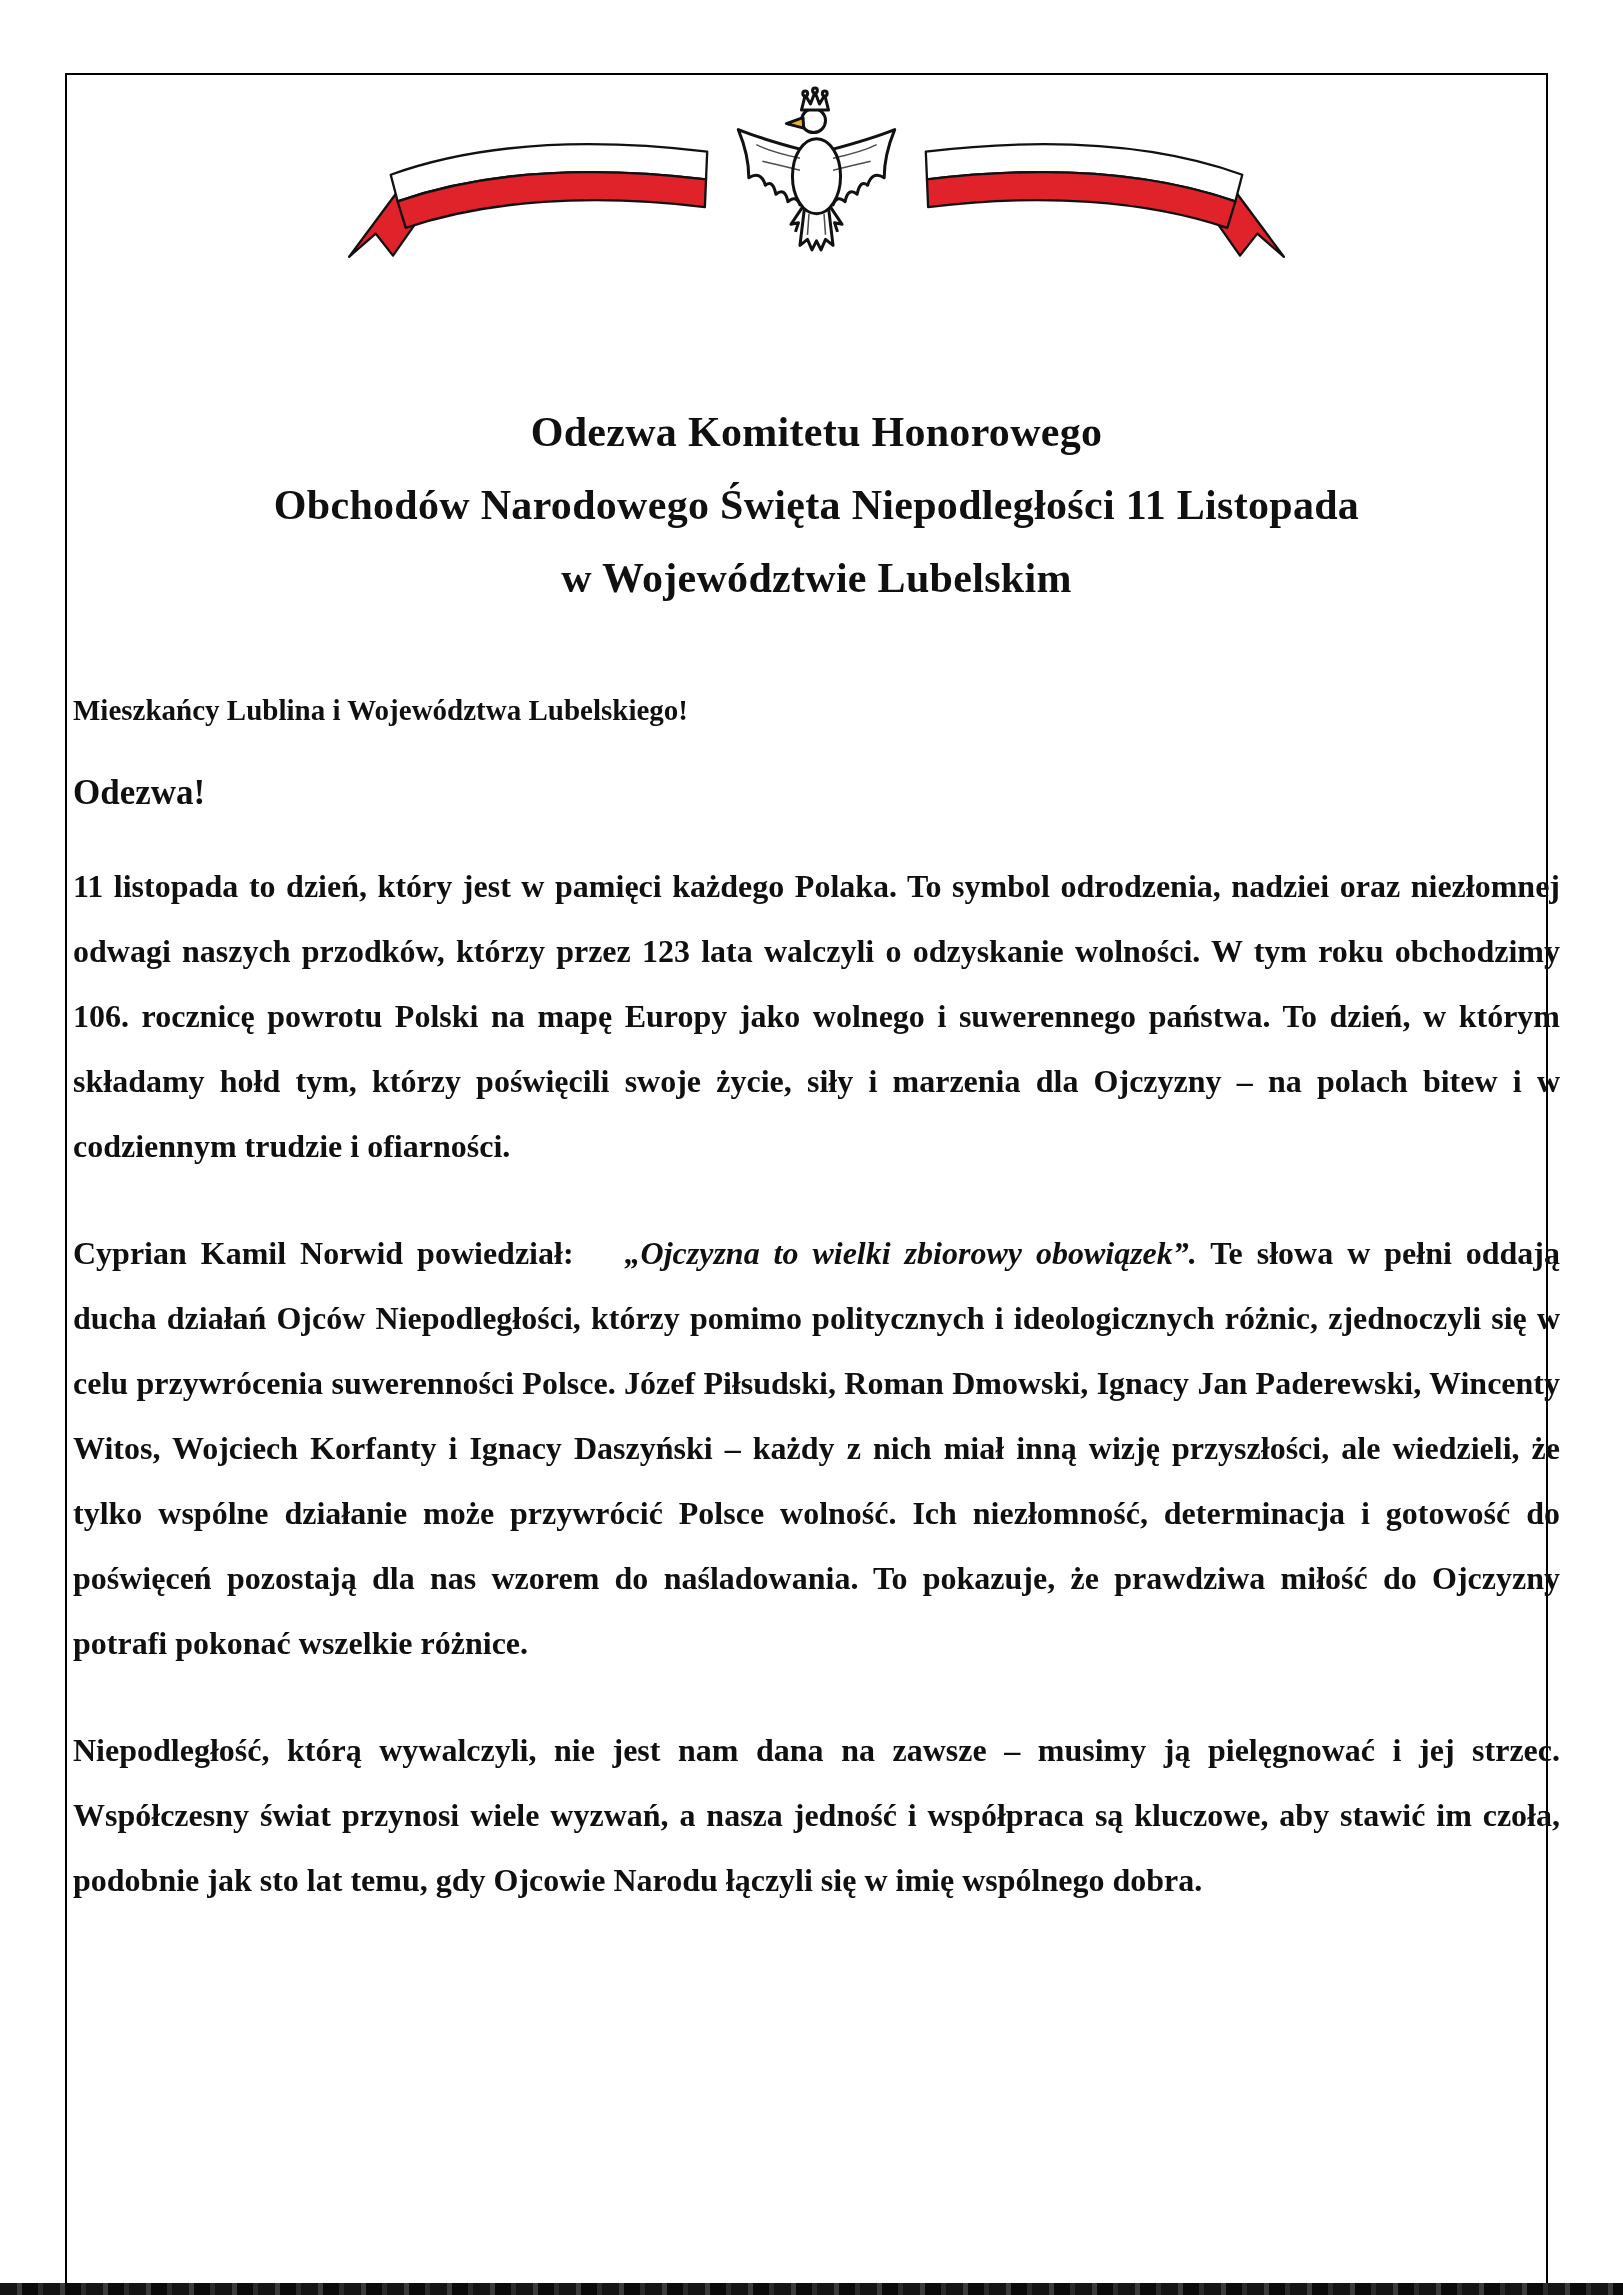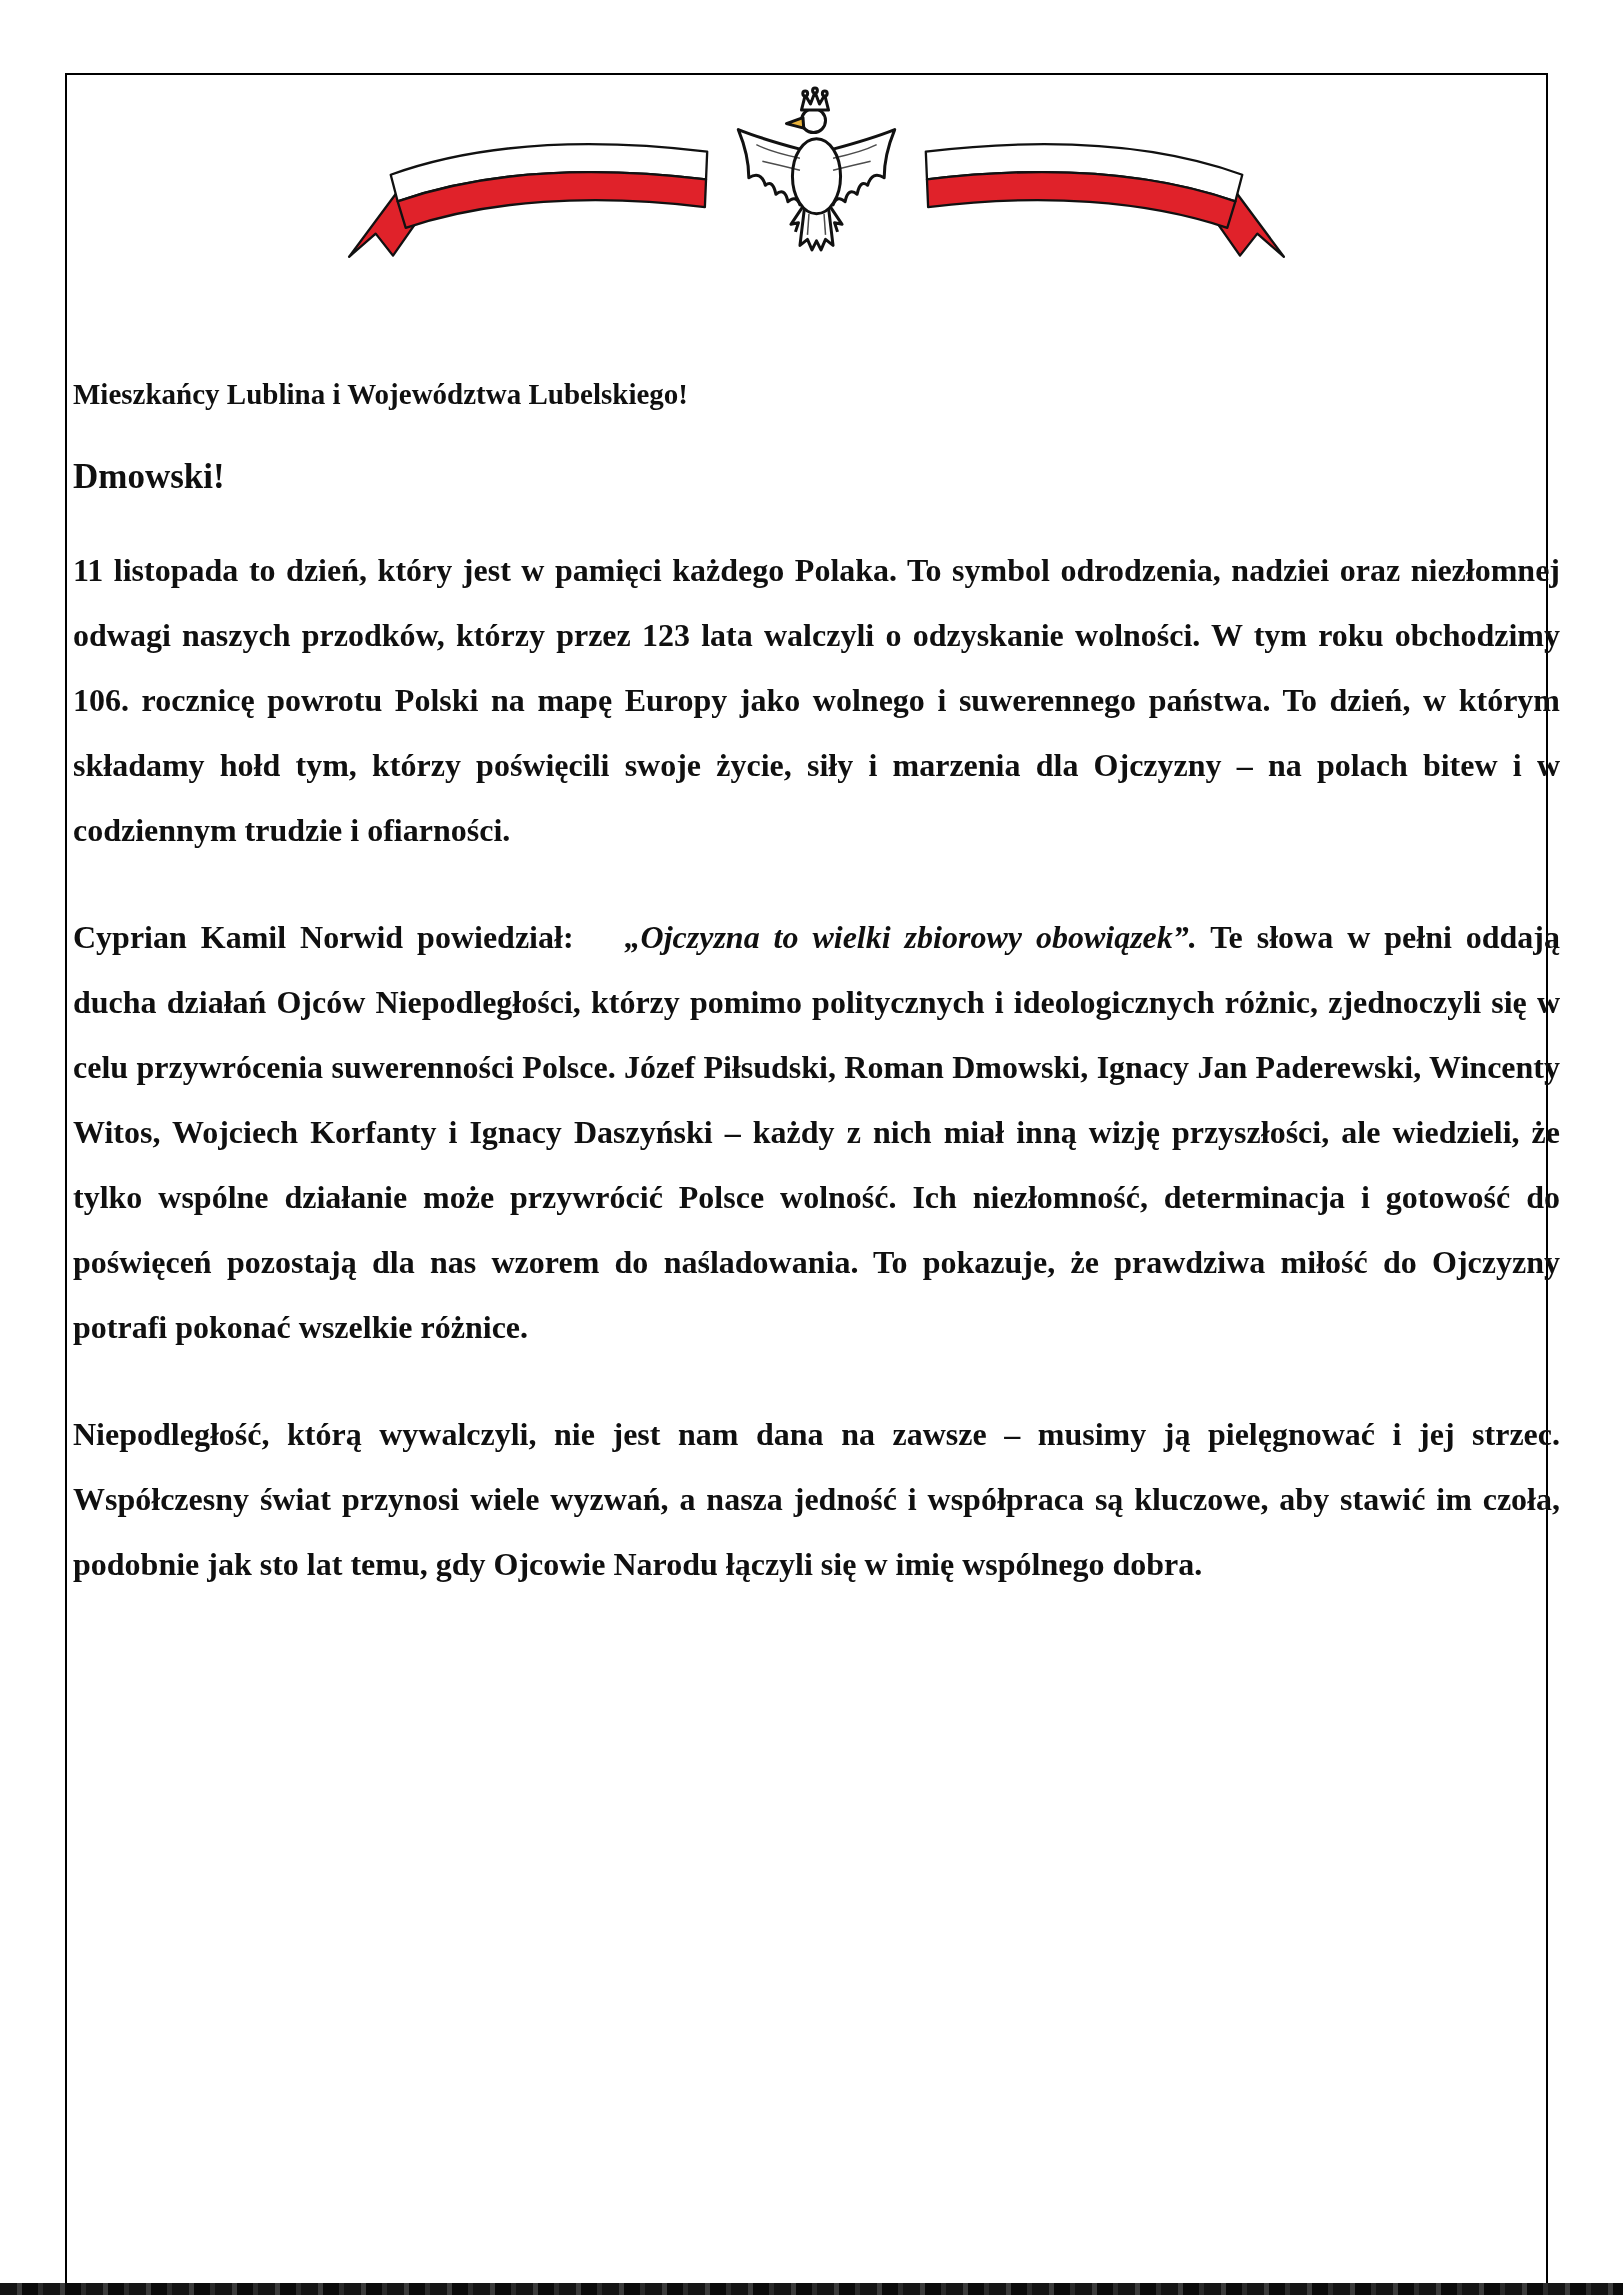--- a/index.html
+++ b/index.html
@@ -142,24 +142,29 @@
       <div class="ribbon mirrored">
         <svg width="370" height="149" viewBox="0 0 640 258" aria-hidden="true">
           <path d="M110,110 L12,242 L58,202 L88,240 L158,140 Z" fill="#e0222a" stroke="#111111" stroke-width="4" stroke-linejoin="round"></path>
           <path d="M84,100 C 240,44 430,36 632,60 L630,108 C 430,84 246,94 96,146 Z" fill="#ffffff" stroke="#111111" stroke-width="4" stroke-linejoin="round"></path>
           <path d="M96,146 C 246,94 430,84 630,108 L628,156 C 432,132 252,144 110,192 Z" fill="#e0222a" stroke="#111111" stroke-width="4" stroke-linejoin="round"></path>
         </svg>
       </div>
 
     </div>
 
+    <div class="title-block">
+      <div>Odezwa Komitetu Honorowego</div>
+      <div>Obchodów Narodowego Święta Niepodległości 11 Listopada</div>
+      <div>w Województwie Lubelskim</div>
+    </div>
 
     <div class="salutation">Mieszkańcy Lublina i Województwa Lubelskiego!</div>
 
-    <div class="salutation-2">Dmowski!</div>
+    <div class="salutation-2">Odezwa!</div>
 
     <p class="para">11 listopada to dzień, który jest w pamięci każdego Polaka. To symbol odrodzenia, nadziei oraz niezłomnej odwagi naszych przodków, którzy przez 123 lata walczyli o odzyskanie wolności. W tym roku obchodzimy 106. rocznicę powrotu Polski na mapę Europy jako wolnego i suwerennego państwa. To dzień, w którym składamy hołd tym, którzy poświęcili swoje życie, siły i marzenia dla Ojczyzny – na polach bitew i w codziennym trudzie i ofiarności.</p>
 
     <p class="para"><span>Cyprian Kamil Norwid powiedział: </span><span class="quote-italic">„Ojczyzna to wielki zbiorowy obowiązek”.</span><span> Te słowa w pełni oddają ducha działań Ojców Niepodległości, którzy pomimo politycznych i ideologicznych różnic, zjednoczyli się w celu przywrócenia suwerenności Polsce. Józef Piłsudski, Roman Dmowski, Ignacy Jan Paderewski, Wincenty Witos, Wojciech Korfanty i Ignacy Daszyński – każdy z nich miał inną wizję przyszłości, ale wiedzieli, że tylko wspólne działanie może przywrócić Polsce wolność. Ich niezłomność, determinacja i gotowość do poświęceń pozostają dla nas wzorem do naśladowania. To pokazuje, że prawdziwa miłość do Ojczyzny potrafi pokonać wszelkie różnice.</span></p>
 
     <p class="para">Niepodległość, którą wywalczyli, nie jest nam dana na zawsze – musimy ją pielęgnować i jej strzec. Współczesny świat przynosi wiele wyzwań, a nasza jedność i współpraca są kluczowe, aby stawić im czoła, podobnie jak sto lat temu, gdy Ojcowie Narodu łączyli się w imię wspólnego dobra.</p>
 
   </div>
 
   <div class="scan-strip"></div>

